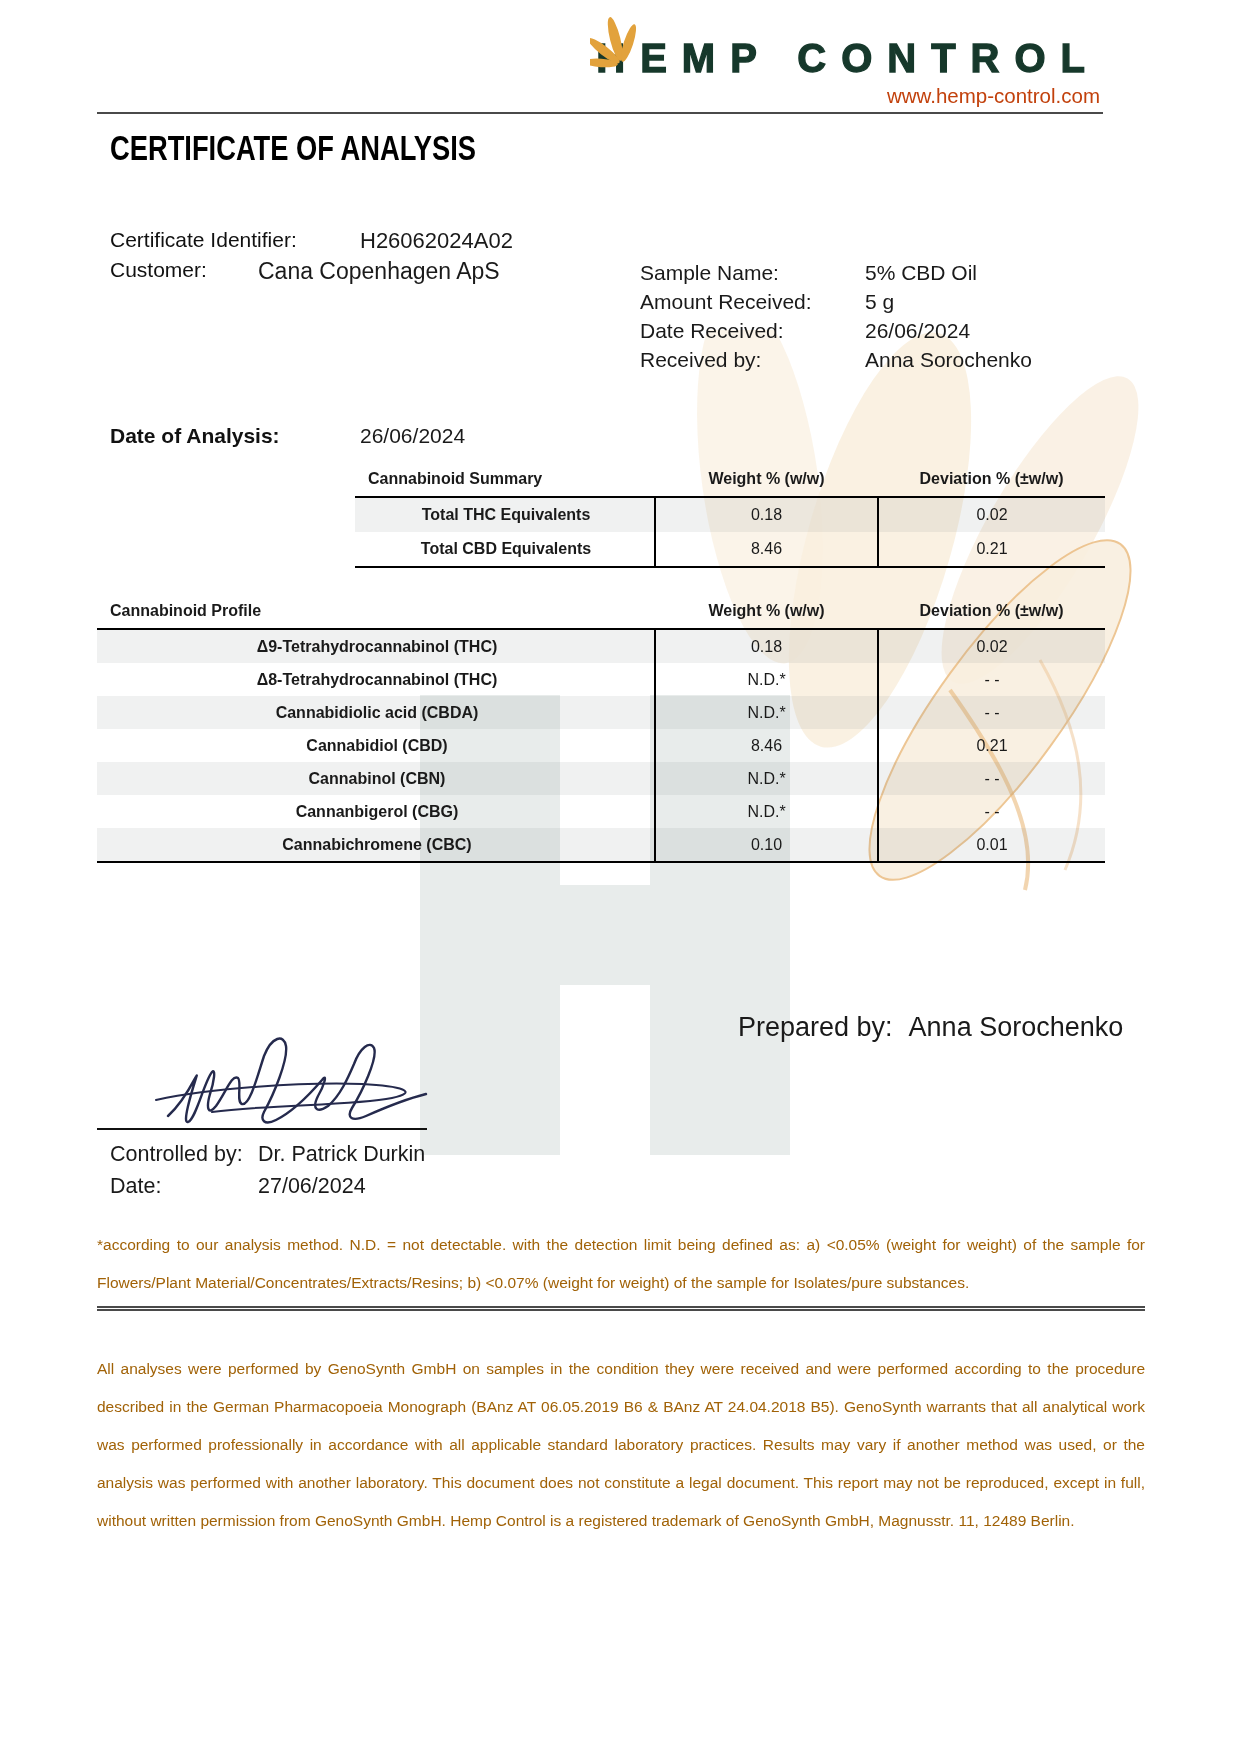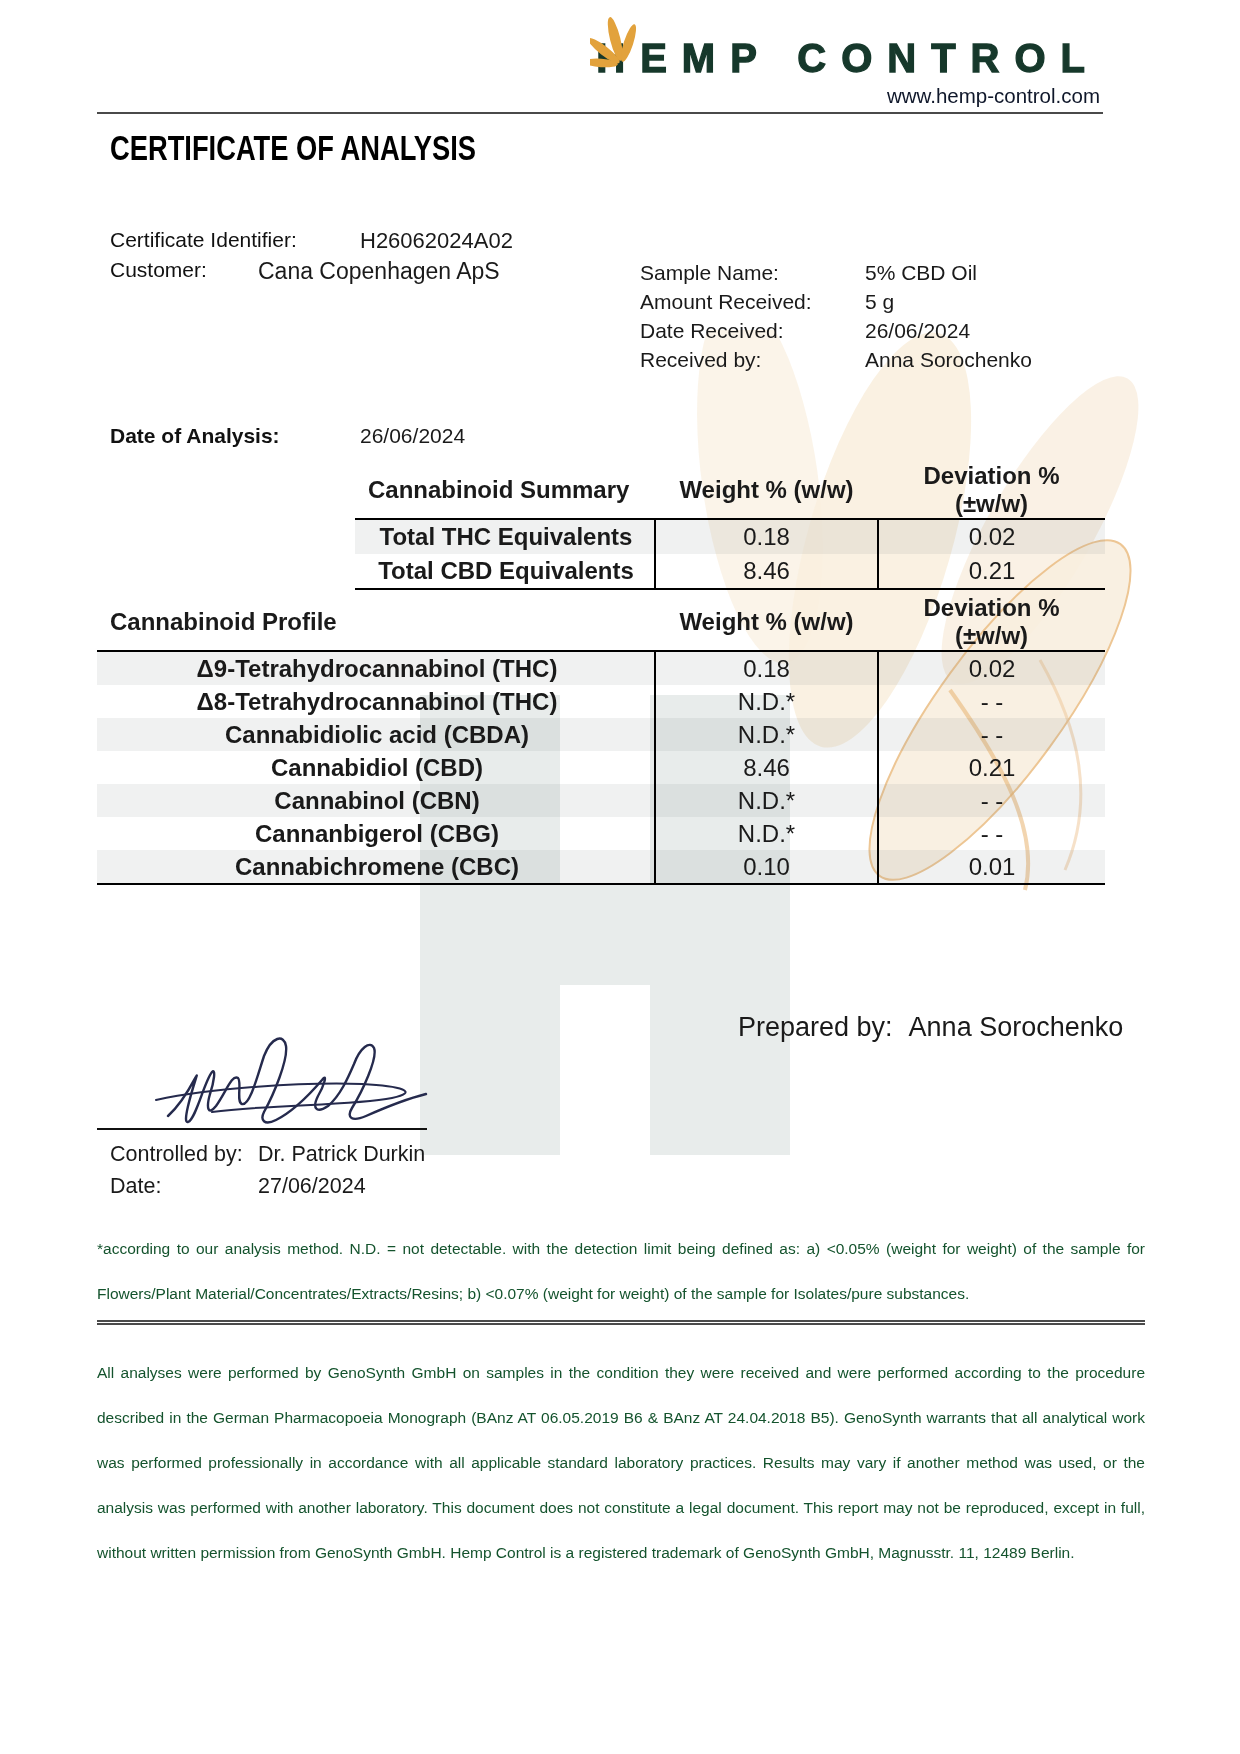--- a/index.html
+++ b/index.html
@@ -10,40 +10,40 @@
   
   .wm { position:absolute; z-index:0; }
   .wm-h-bar { position:absolute; background:#e8eceb; }
   
   .logo-wrap { position:absolute; top:36px; right:140px; z-index:2; }
   .logo-text {
     font-size:40px; font-weight:700; letter-spacing:15px; color:#16382b;
     -webkit-text-stroke:1.3px #16382b; white-space:nowrap;
   }
   .leaf-icon { position:absolute; left:-6px; top:-26px; }
-  .website { position:absolute; top:84px; right:140px; font-size:20.5px; color:#0f172a; z-index:2; }
+  .website { position:absolute; top:84px; right:140px; font-size:20.5px; color:#c2410c; z-index:2; }
   .header-rule { position:absolute; top:112px; left:97px; width:1006px; border-top:2px solid #4a4a4a; z-index:2; }
   
   .title {
     position:absolute; left:110px; top:128px; margin:0; font-size:35px; font-weight:700;
     color:#000; transform:scaleX(.78); transform-origin:left center; white-space:nowrap; z-index:2;
   }
   
   .kv { position:absolute; display:grid; z-index:2; font-size:21px; }
   .kv .lbl { color:#111; }
   .cert-row { left:110px; top:216px; grid-template-columns:250px auto;margin-top:12px; }
   .cert-row .val { font-size:22px; }
   .customer-row { left:110px; top:258px; grid-template-columns:148px auto; }
   .customer-row .val { font-size:23px; }
   .analysis-row { left:110px; top:424px; grid-template-columns:250px auto; }
   .analysis-row .lbl { font-weight:700; }
   .sample-block { position:absolute; left:640px; top:258px; z-index:2; }
   .info-row { display:grid; grid-template-columns:225px auto; font-size:21px; height:29px; align-items:center; }
   
-  table.tbl { position:absolute; z-index:2; border-collapse:collapse; table-layout:fixed; font-size:24px; }
+  table.tbl { position:absolute; z-index:2; border-collapse:collapse; table-layout:fixed; font-size:16px; }
   .tbl th { font-weight:700; border-bottom:2.5px solid #000; padding:0 10px; height:34px; vertical-align:middle; }
   .tbl th:first-child { text-align:left; padding-left:13px; }
   .tbl th:not(:first-child) { text-align:center; }
   .tbl td { padding:0 10px; vertical-align:middle; }
   .tbl td:first-child { font-weight:700; text-align:center; padding-left:13px; }
   .tbl td:not(:first-child) { text-align:center; }
   .tbl td + td { border-left:2px solid #000; }
   .tbl tbody tr:nth-child(odd) td { background:rgba(120,128,128,0.115); }
   .tbl tbody tr:last-child td { border-bottom:2.5px solid #000; }
   .summary-tbl { left:355px; top:462px; width:750px; }
@@ -52,22 +52,22 @@
   .profile-tbl td { height:33px; }
   col.cA-sum { width:300px; } col.cA-pro { width:558px; }
   col.cB { width:223px; } col.cC { width:227px; }
   
   .prepared { position:absolute; left:738px; top:1012px; display:flex; gap:16px; font-size:27px; z-index:2; }
   .signature-svg { position:absolute; left:150px; top:1032px; z-index:2; }
   .sig-line { position:absolute; left:97px; top:1128px; width:330px; border-top:2px solid #111; z-index:2; }
   .controlled-block { position:absolute; left:110px; top:1138px; z-index:2; }
   .controlled-block .ctl-row { display:grid; grid-template-columns:148px auto; font-size:21.5px; height:32px; align-items:center; }
   
-  .note { position:absolute; left:97px; width:1048px; font-size:15.5px; line-height:45px;
-          text-align:justify; color:#14532d; z-index:2; }
+  .note { position:absolute; left:97px; width:1048px; font-size:15.5px; line-height:38px;
+          text-align:justify; color:#a16207; z-index:2; }
   .note1 { top:1226px; padding-bottom:4px; border-bottom:5px double #4a4a4a; }
   .note2 { top:1350px; }
 </style>
 </head>
 <body>
 
 <div class="page">
 
   <div class="wm">
     <div class="wm-h-bar" style="left:420px; top:695px; width:140px; height:460px;"></div>

